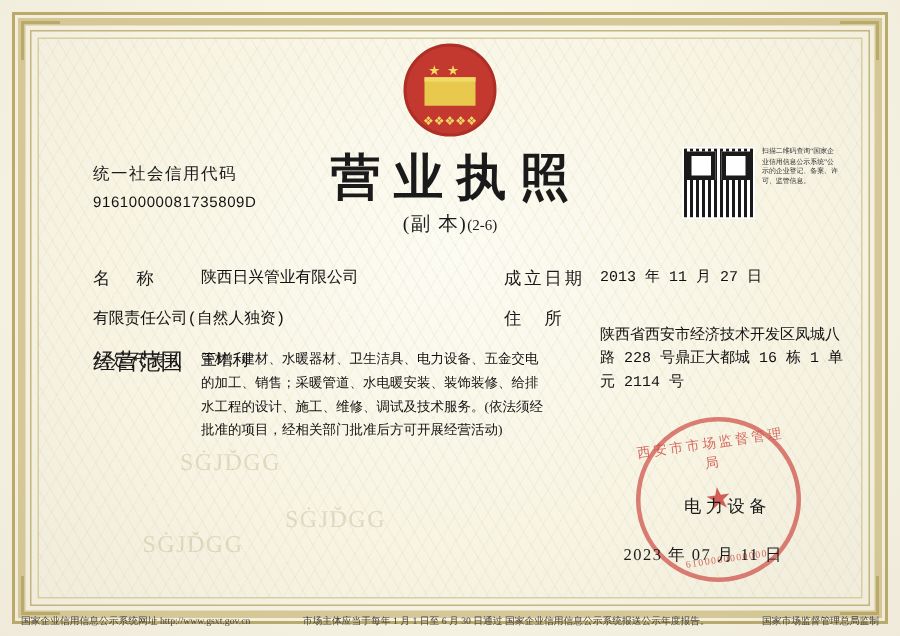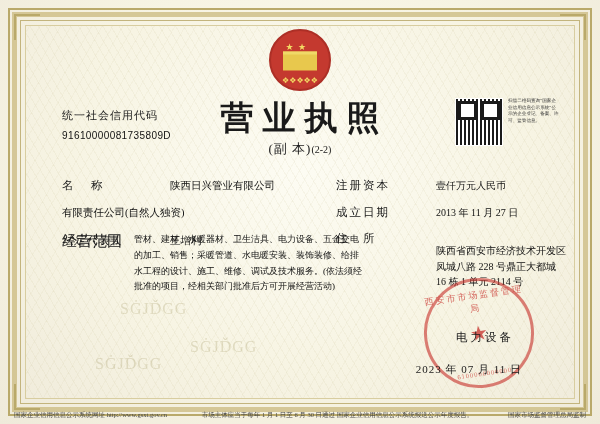--- a/index.html
+++ b/index.html
@@ -200,36 +200,35 @@
     width: 52px;
     font-size: 4.6px;
     line-height: 1.45;
     color: #333;
     font-family: "Liberation Serif", serif;
   }
   .row {
     display: flex;
     margin-bottom: 11px;
     align-items: flex-start;
-    gap: 36px;
   }
   .lbl {
     width: 74px;
     flex: 0 0 74px;
     font-size: 11.5px;
     font-family: "Liberation Serif", serif;
     color: #1a1a1a;
     letter-spacing: 3px;
     white-space: nowrap;
   }
   .lbl.wide { letter-spacing: 0.5px; font-style: italic; }
   .val {
     flex: 1;
     font-size: 10.5px;
-    font-family: Liberation Serif, serif;
+    font-family: Liberation Mono, monospace;
     color: #111;
     line-height: 1.55;
   }
   .val.small { font-size: 9.5px; margin-top: 12px; }
 
   .cols {
     position: absolute;
     left: 336px;
     top: 178px;
     width: 230px;
@@ -357,21 +356,21 @@
   <div class="emblem">
     <div class="emblem-circle">
       <div class="emblem-stars">★ ★ ★ ★</div>
       <div class="emblem-gate"></div>
       <div class="emblem-wheat">❖❖❖❖❖</div>
     </div>
   </div>
 
   <div class="title">营业执照</div>
   <div class="subtitle">
-    <span>(副  本)</span><span class="num">(2-2)</span>
+    <span>(副  本)</span><span class="num">(2-6)</span>
   </div>
 
   <div class="credit">
     <div class="credit-label">统一社会信用代码</div>
     <div class="credit-value">91610000081735809D</div>
   </div>
 
   <div class="qr-block">
     <div class="qr"></div>
     <div class="qr-note">扫描二维码查询“国家企业信用信息公示系统”公示的企业登记、备案、许可、监管信息。</div>
@@ -385,24 +384,20 @@
     <div class="row">
       <div class="val">有限责任公司(自然人独资)</div>
     </div>
     <div class="row">
       <div class="lbl wide">法定代表人</div>
       <div class="val">王增利</div>
     </div>
   </div>
 
   <div class="cols">
-    <div class="row">
-      <div class="lbl">注册资本</div>
-      <div class="val">壹仟万元人民币</div>
-    </div>
     <div class="row">
       <div class="lbl">成立日期</div>
       <div class="val">2013 年 11 月 27 日</div>
     </div>
     <div class="row">
       <div class="lbl">住　所</div>
       <div class="val small">陕西省西安市经济技术开发区凤城八路 228 号鼎正大都城 16 栋 1 单元 2114 号</div>
     </div>
   </div>
 

